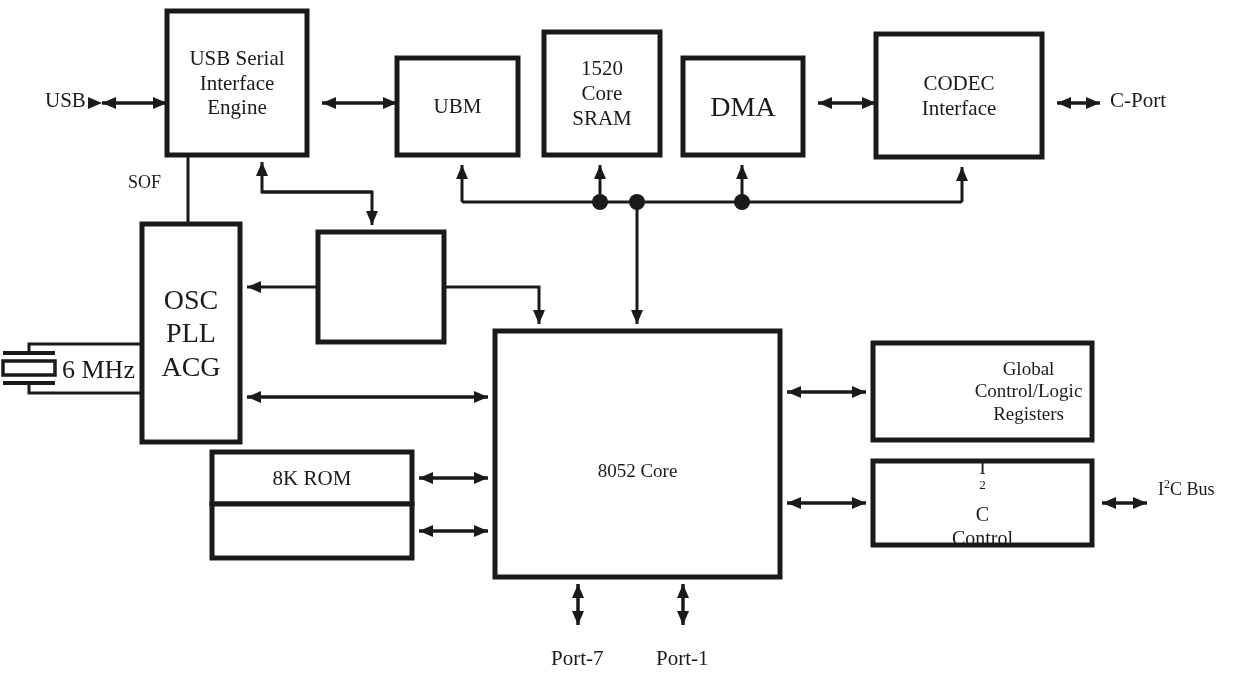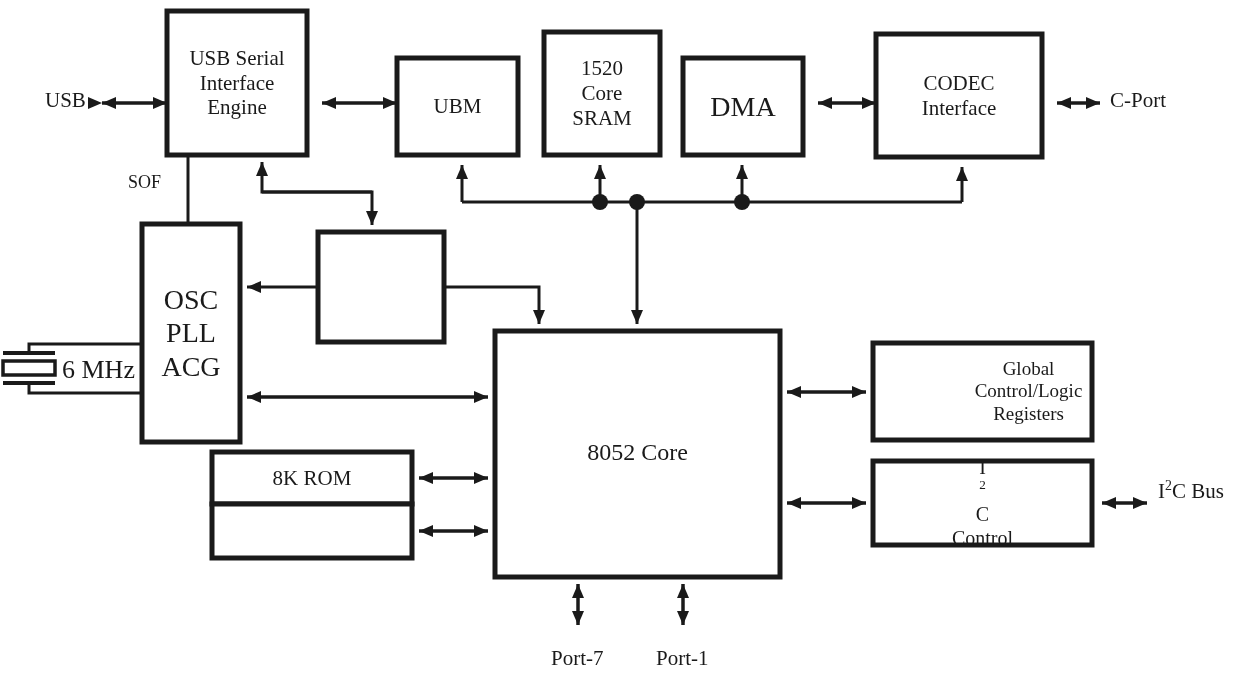--- a/index.html
+++ b/index.html
@@ -177,21 +177,21 @@
     <span>Interface</span>
   </div>
 
   <div class="blk-label" style="left:142px; top:224px; width:98px; height:218px; font-size:28px;">
     <span>OSC</span>
     <span>PLL</span>
     <span>ACG</span>
   </div>
 
 
-  <div class="blk-label" style="left:495px; top:329px; width:285px; height:246px; font-size:24px;">
+  <div class="blk-label" style="left:495px; top:348px; width:285px; height:246px; font-size:19px;">
     <span>8052 Core</span>
   </div>
 
   <div class="blk-label" style="left:212px; top:452px; width:200px; height:52px; font-size:21px;">
     <span>8K ROM</span>
   </div>
 
 
   <div class="blk-label" style="left:919px; top:343px; width:219px; height:97px; font-size:19px;">
     <span>Global</span>
@@ -205,19 +205,19 @@
   </div>
 
   <div class="free-label" style="left:45px; top:88px; font-size:21px;">USB</div>
 
   <div class="free-label" style="left:1110px; top:88px; font-size:21px;">C-Port</div>
 
   <div class="free-label" style="left:128px; top:172px; font-size:18px;">SOF</div>
 
   <div class="free-label" style="left:62px; top:355px; font-size:26px;">6 MHz</div>
 
-  <div class="free-label" style="left:1158px; top:479px; font-size:21px;"><span>I</span><sup class="sq">2</sup><span>C Bus</span></div>
+  <div class="free-label" style="left:1158px; top:479px; font-size:18px;"><span>I</span><sup class="sq">2</sup><span>C Bus</span></div>
 
   <div class="free-label" style="left:551px; top:646px; font-size:21px;">Port-7</div>
 
   <div class="free-label" style="left:656px; top:646px; font-size:21px;">Port-1</div>
 
 </div>
 
 </body></html>

